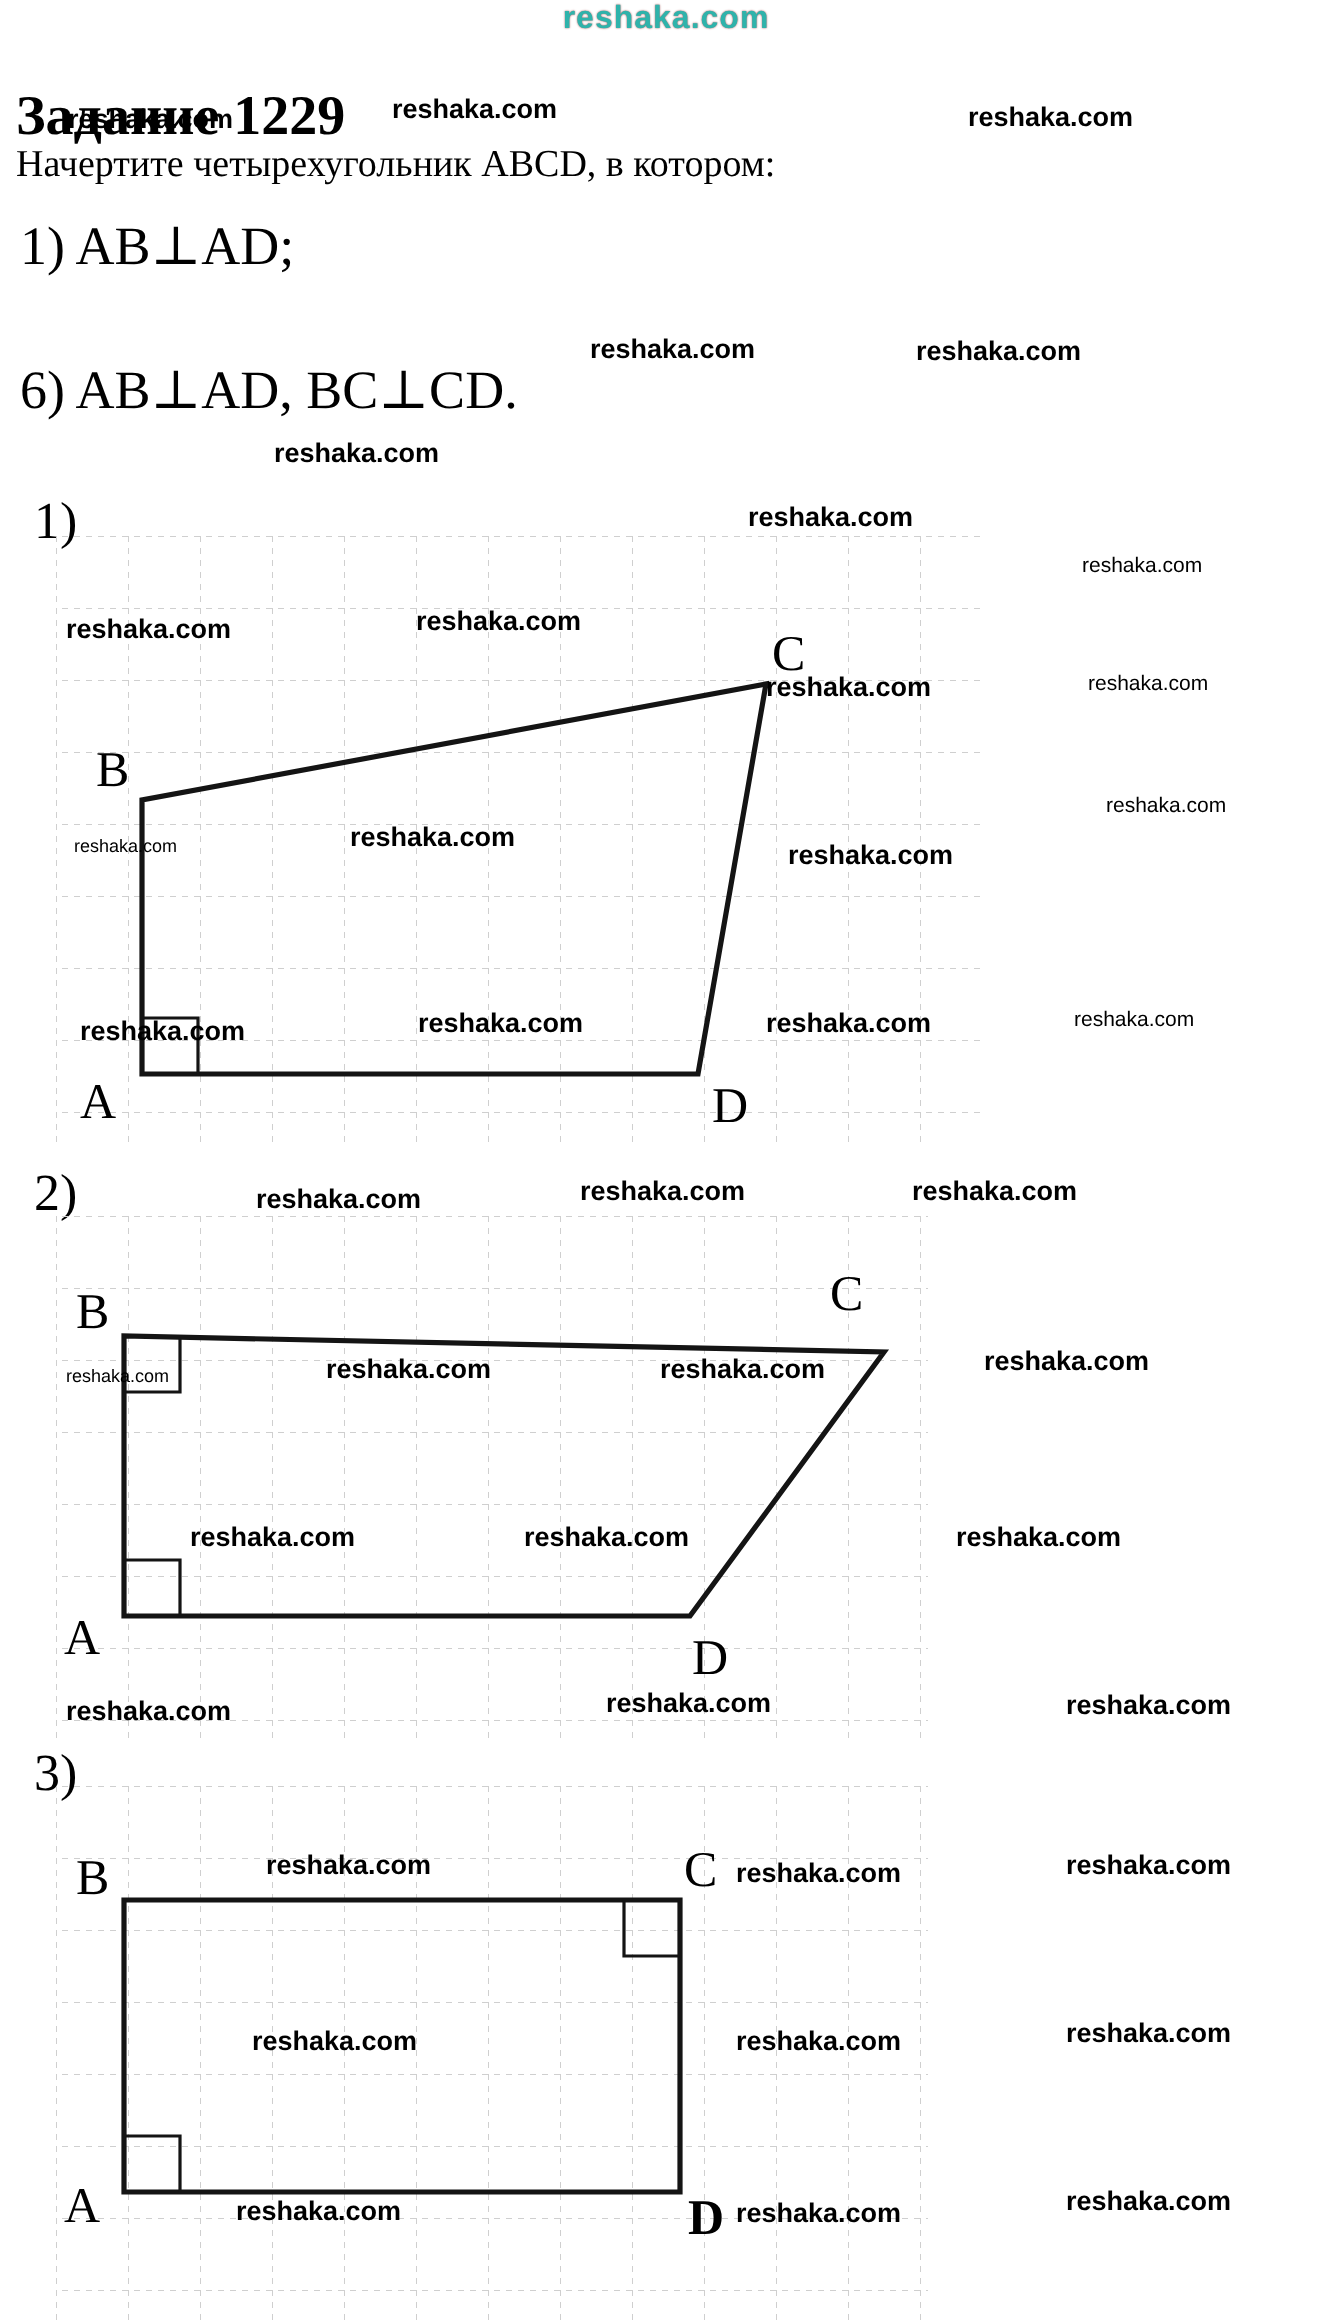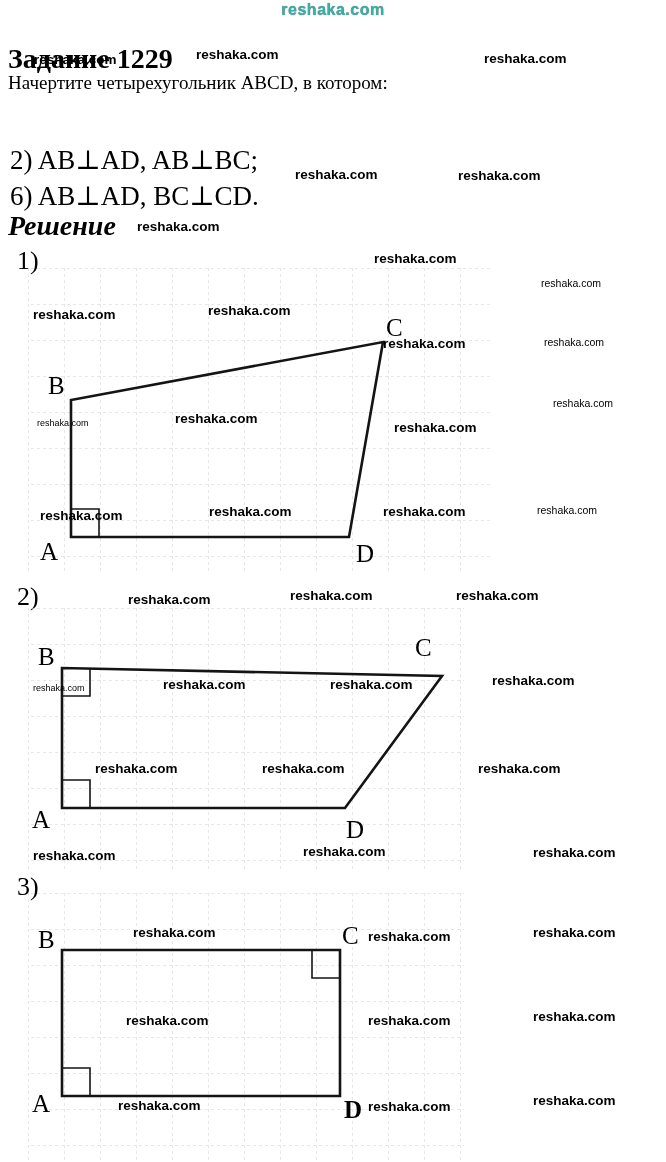--- a/index.html
+++ b/index.html
@@ -25,23 +25,22 @@
 </style>
 </head>
 <body>
 
 <div class="page">
 
   <div class="abs top-logo">reshaka.com</div>
 
   <h1 class="abs title">Задание 1229</h1>
   <div class="abs problem">Начертите четырехугольник ABCD, в котором:</div>
-  <div class="abs cond" style="top:144px">2) AB⊥AD, AB⊥BC;</div>
+  <div class="abs cond" style="top:108px">1) AB⊥AD;</div>
   <div class="abs cond" style="top:180px">6) AB⊥AD, BC⊥CD.</div>
-  <div class="abs solution">Решение</div>
 
   <div class="abs fig-label" style="top:246px">1)</div>
   <svg class="fig" style="left:28px;top:268px" width="464" height="303" viewBox="0 0 464 303">
     <defs>
       <pattern id="grid0" width="36" height="36" patternUnits="userSpaceOnUse">
         <path d="M 36 0 H 0 V 36" fill="none" stroke="#cfcfcf" stroke-width="1" stroke-dasharray="3 3"></path>
       </pattern>
     </defs>
     <rect width="100%" height="100%" fill="url(#grid0)"></rect>
     <polygon class="quad" points="43,269 43,132 355,74 321,269"></polygon>

